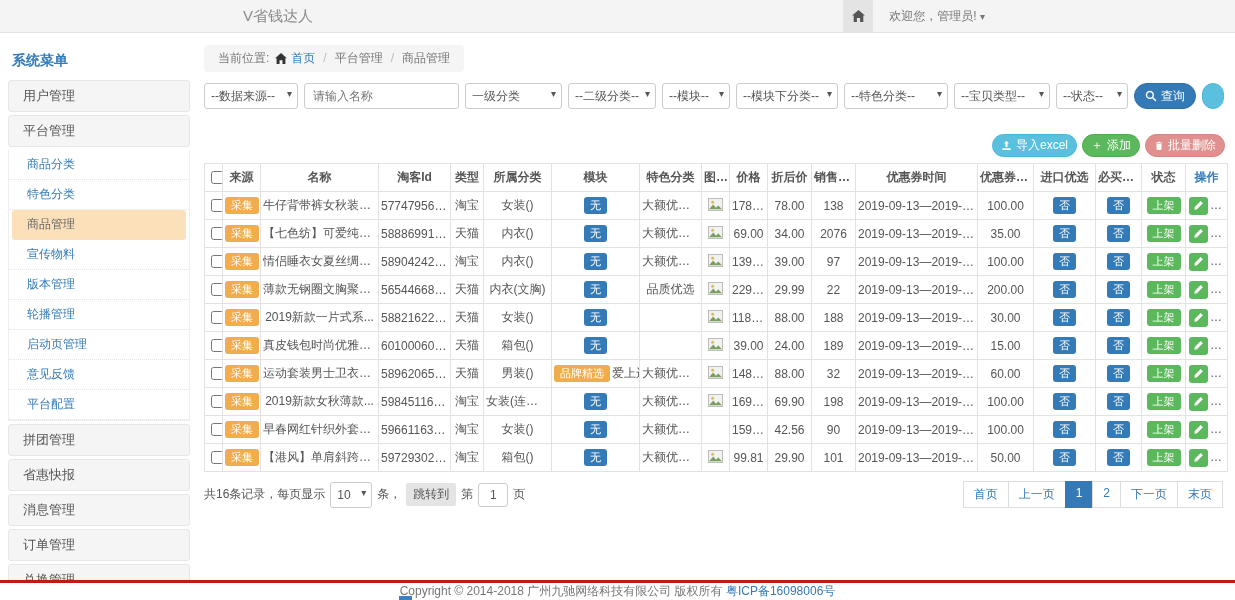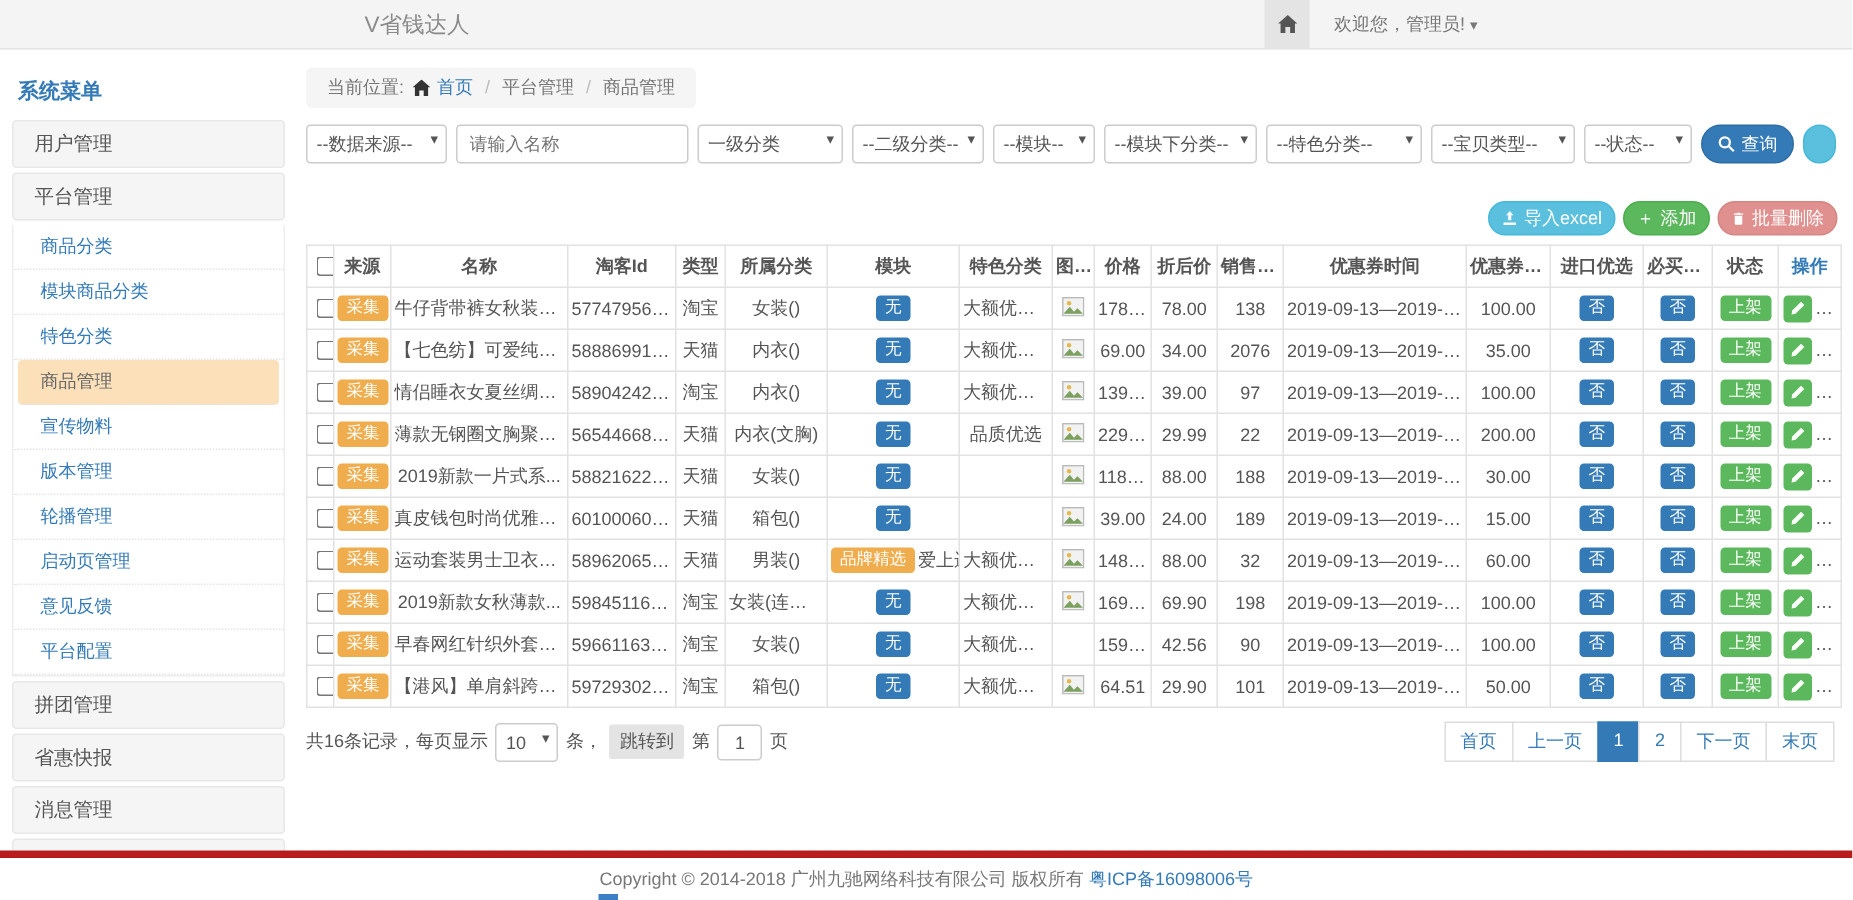--- a/index.html
+++ b/index.html
@@ -78,22 +78,22 @@
   .page-summary .sel { width:42px; }
   .jump-btn { background:#e4e4e4; border:none; border-radius:2px; padding:3px 7px;
               color:#555; font-size:12px; cursor:pointer; font-family:inherit; }
   .jump-input { width:30px; height:24px; border:1px solid #ccc; border-radius:3px;
                 text-align:center; font-size:12px; color:#555; font-family:inherit; }
   .page-btns { display:flex; margin-right:2px; }
   .page-btn { border:1px solid #ddd; padding:4px 10px; color:#337ab7; margin-left:-1px;
               background:#fff; cursor:pointer; }
   .page-btn.active { background:#337ab7; border-color:#337ab7; color:#fff; }
   
-  .footer { position:absolute; left:0; right:0; bottom:0; height:33px; background:#fff;
-            border-top:5px solid #b91c1c; display:flex; align-items:center;
+  .footer { position:absolute; left:0; right:0; bottom:0; height:20px; background:#fff;
+            border-top:3px solid #b91c1c; display:flex; align-items:center;
             justify-content:center; color:#777; }
   .footer a { color:#337ab7; text-decoration:none; cursor:pointer; }
   .scroll-thumb { position:absolute; left:399px; bottom:0; width:13px; height:4px;
                   background:#3d7fc4; }
   svg { display:block; }
 </style>
 </head>
 <body>
 
 <div class="topbar">
@@ -115,21 +115,20 @@
 
 <div class="layout">
 
   <div class="sidebar">
     <div class="sidebar-title">系统菜单</div>
     <div>
         <div class="menu-group">用户管理</div>
         <div class="menu-group">平台管理</div>
         <div class="submenu">
           <div class="subitem">商品分类</div>
-          <div class="subitem">模块商品分类</div>
           <div class="subitem">特色分类</div>
           <div class="subitem active">商品管理</div>
           <div class="subitem">宣传物料</div>
           <div class="subitem">版本管理</div>
           <div class="subitem">轮播管理</div>
           <div class="subitem">启动页管理</div>
           <div class="subitem">意见反馈</div>
           <div class="subitem">平台配置</div>
         </div>
         <div class="menu-group">拼团管理</div>
@@ -572,21 +571,21 @@
             <td>箱包()</td>
             <td><span class="pill blue">无</span></td>
             <td>大额优惠券</td>
             <td><span style="display: inline-flex;">
                 <svg width="15" height="13" viewBox="0 0 16 14">
                   <rect x="0.5" y="0.5" width="15" height="13" fill="#f2f2f2" stroke="#b9b9b9"></rect>
                   <circle cx="5" cy="4.5" r="1.6" fill="#e3b94d"></circle>
                   <path d="M1 12l4.5-5 3 3.5 2.5-2.5 4 4z" fill="#7ba05f"></path>
                 </svg>
               </span></td>
-            <td>64.51</td>
+            <td>99.81</td>
             <td>29.90</td>
             <td>101</td>
             <td>2019-09-13—2019-09-18</td>
             <td>50.00</td>
             <td><span class="pill blue">否</span></td>
             <td><span class="pill blue">否</span></td>
             <td><span class="pill green">上架</span></td>
             <td><span class="op-btn edit">
                 <svg width="11" height="11" viewBox="0 0 16 16">
                   <path d="M11.2 1.6l3.2 3.2-8.6 8.6-3.8.6.6-3.8z" fill="#fff"></path>

